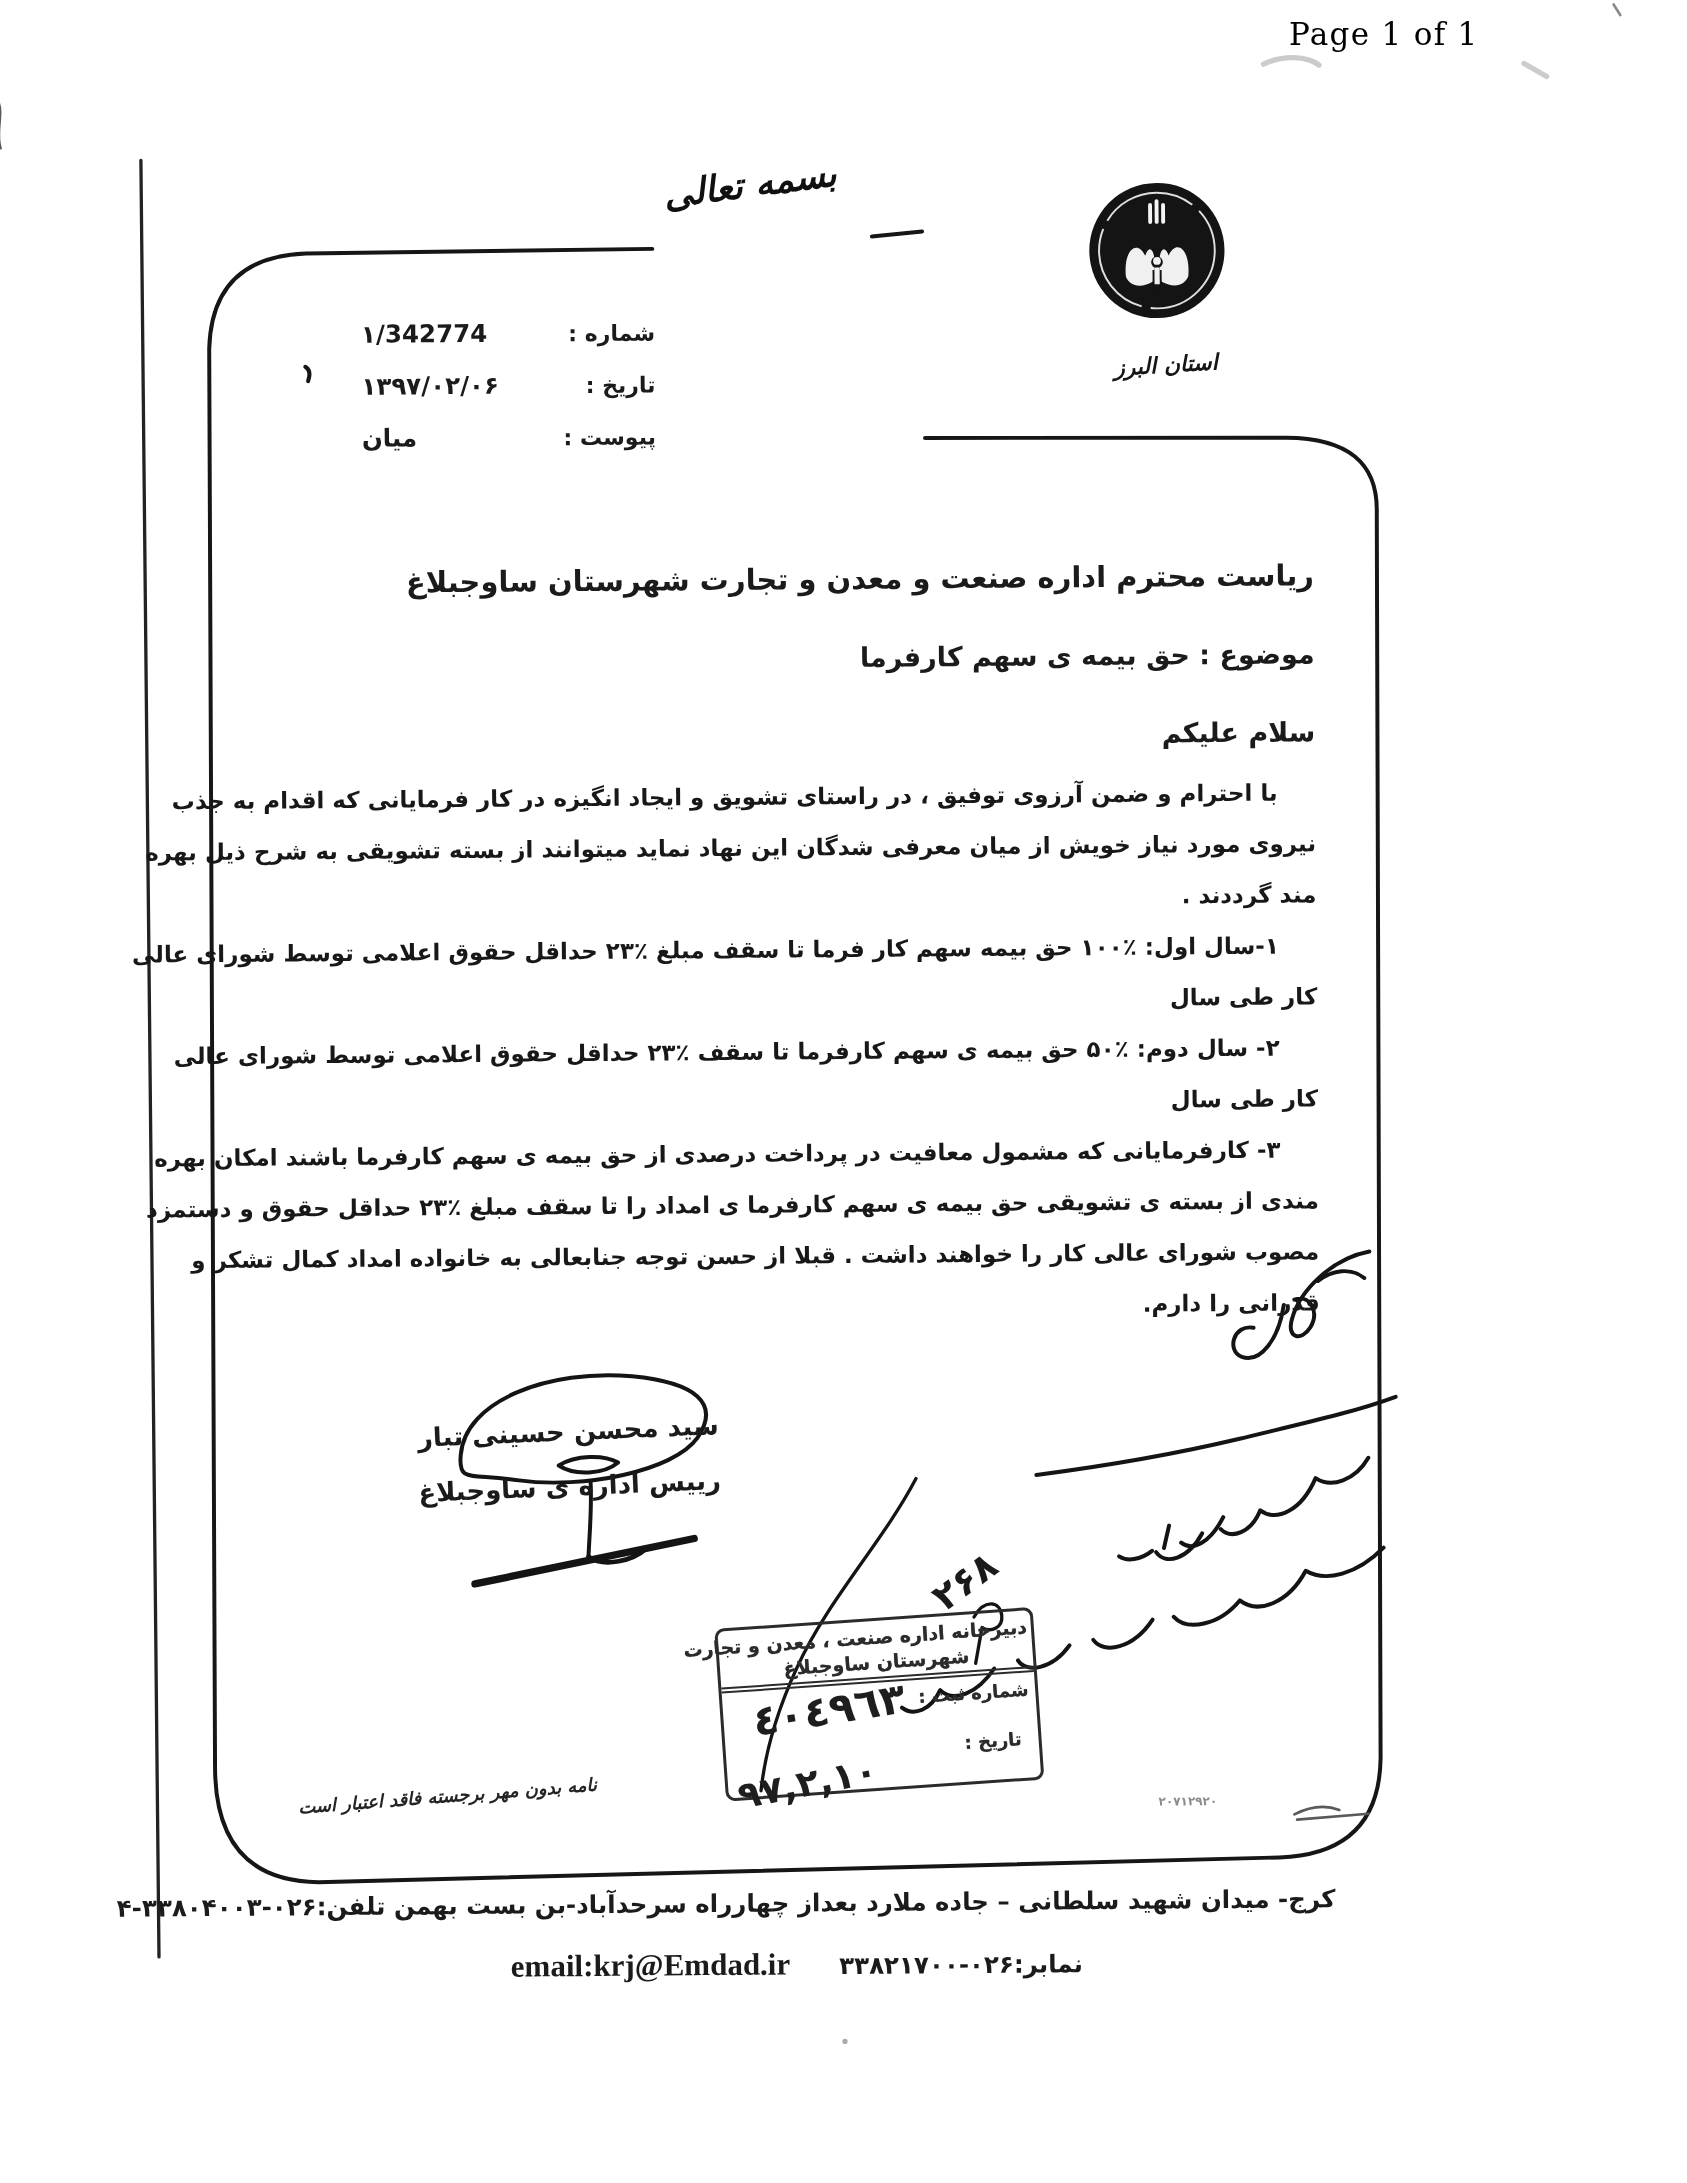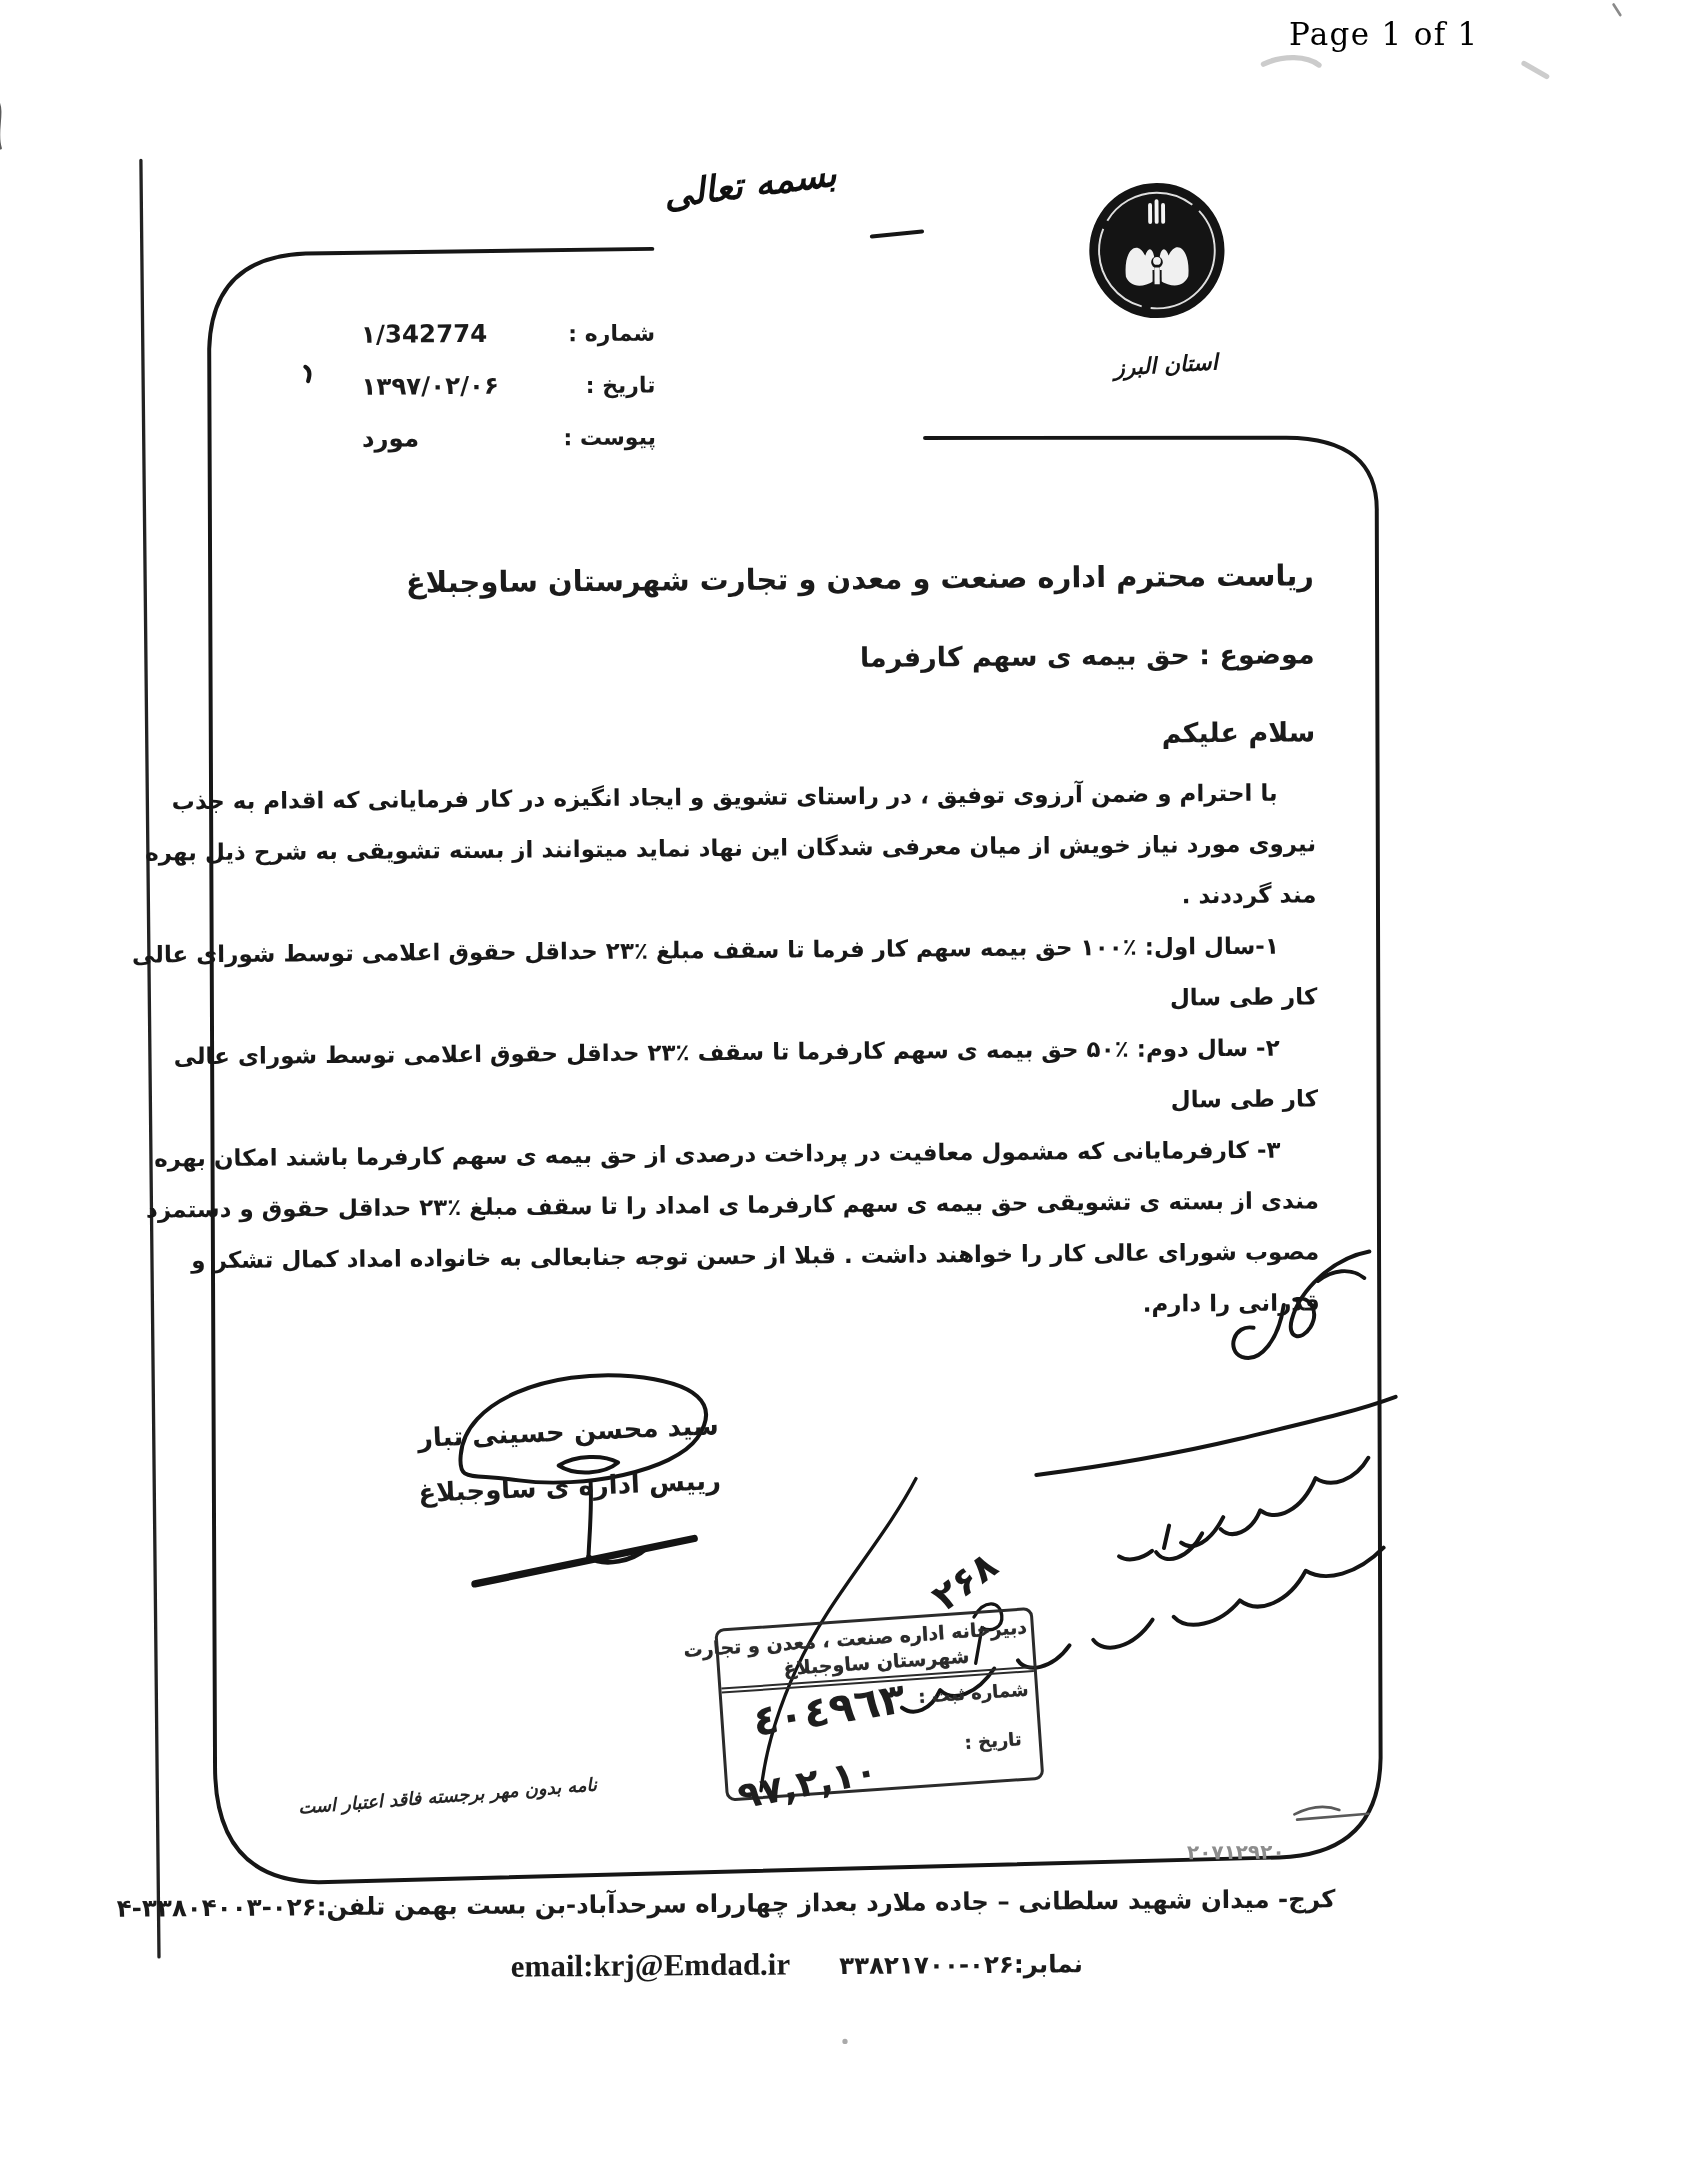--- a/index.html
+++ b/index.html
@@ -37,21 +37,21 @@
   #stamp{left:715px;top:1618px;width:319px;height:173px;border:3.3px solid #2b2b2b;border-radius:9.3px;transform:rotate(-3.5deg);color:#2b2b2b;box-sizing:border-box;}
   #stamp .top{border-bottom:6.6px double #2b2b2b;padding:5.3px 4px 4px 4px;text-align:center;}
   #stamp .top .l1{font-size:19px;font-weight:600;white-space:nowrap;direction:rtl;text-shadow:0 0 0.7px #555;}
   #stamp .top .l2{font-size:19px;font-weight:600;white-space:nowrap;direction:rtl;margin-top:2.6px;text-shadow:0 0 0.7px #555;}
   #stamp .bottom{position:relative;height:85px;}
   #stamp .reg-label{position:absolute;right:6.6px;top:6.6px;font-size:18px;font-weight:600;direction:rtl;text-shadow:0 0 0.7px #555;}
   #stamp .date-label{position:absolute;right:17px;bottom:9.3px;font-size:18px;font-weight:600;direction:rtl;text-shadow:0 0 0.7px #555;}
   #stamp .reg-value{position:absolute;left:29px;top:-1.3px;font-size:42px;font-weight:bold;letter-spacing:3.3px;transform:rotate(-5deg);color:#1e1e1e;}
   #stamp .date-value{position:absolute;left:9.3px;bottom:-32px;font-size:37px;font-weight:bold;letter-spacing:2px;transform:rotate(-7deg);color:#1e1e1e;}
   
-  #faint-ref{left:1153px;top:1843px;font-size:20px;font-weight:bold;color:#8d8d8d;letter-spacing:5.3px;direction:ltr;margin-left:28px;}
+  #faint-ref{left:1153px;top:1797px;font-size:12px;font-weight:bold;color:#8d8d8d;letter-spacing:5.3px;direction:ltr;}
   
   #validity{left:283px;top:1782px;width:318px;font-size:18px;font-style:italic;font-weight:600;transform:rotate(-4deg);text-align:center;color:#242424;}
   
   #footer-address{left:251px;top:1888px;width:1078px;text-align:center;font-size:24.5px;font-weight:bold;}
   #footer-line2{left:251px;top:1946px;width:1078px;display:flex;direction:rtl;justify-content:center;align-items:baseline;gap:49px;}
   #footer-fax{font-size:24.5px;font-weight:bold;white-space:nowrap;direction:rtl;}
   #footer-email{font-size:31px;font-weight:bold;font-family:"Liberation Serif","DejaVu Serif",serif;direction:ltr;white-space:nowrap;}
 </style>
 </head>
 <body>
@@ -154,21 +154,21 @@
     <div class="meta-row">
       <span class="meta-label">شماره :</span>
       <span class="meta-value rtl">۱/342774</span>
     </div>
     <div class="meta-row">
       <span class="meta-label">تاریخ :</span>
       <span class="meta-value rtl">۱۳۹۷/۰۲/۰۶</span>
     </div>
     <div class="meta-row">
       <span class="meta-label">پیوست :</span>
-      <span class="meta-value rtl">مورد</span>
+      <span class="meta-value rtl">میان</span>
     </div>
   </div>
 
   <div class="abs line" id="recipient">ریاست محترم اداره صنعت و معدن و تجارت شهرستان ساوجبلاغ</div>
   <div class="abs line" id="subject">موضوع : حق بیمه ی سهم کارفرما</div>
   <div class="abs line" id="salutation">سلام علیکم</div>
 
   <div class="abs" id="body">
     <div class="line indent">با احترام و ضمن آرزوی توفیق ، در راستای تشویق و ایجاد انگیزه در کار فرمایانی که اقدام به جذب</div>
     <div class="line">نیروی مورد نیاز خویش از میان  معرفی شدگان این نهاد نماید میتوانند از بسته تشویقی به شرح ذیل بهره</div>

